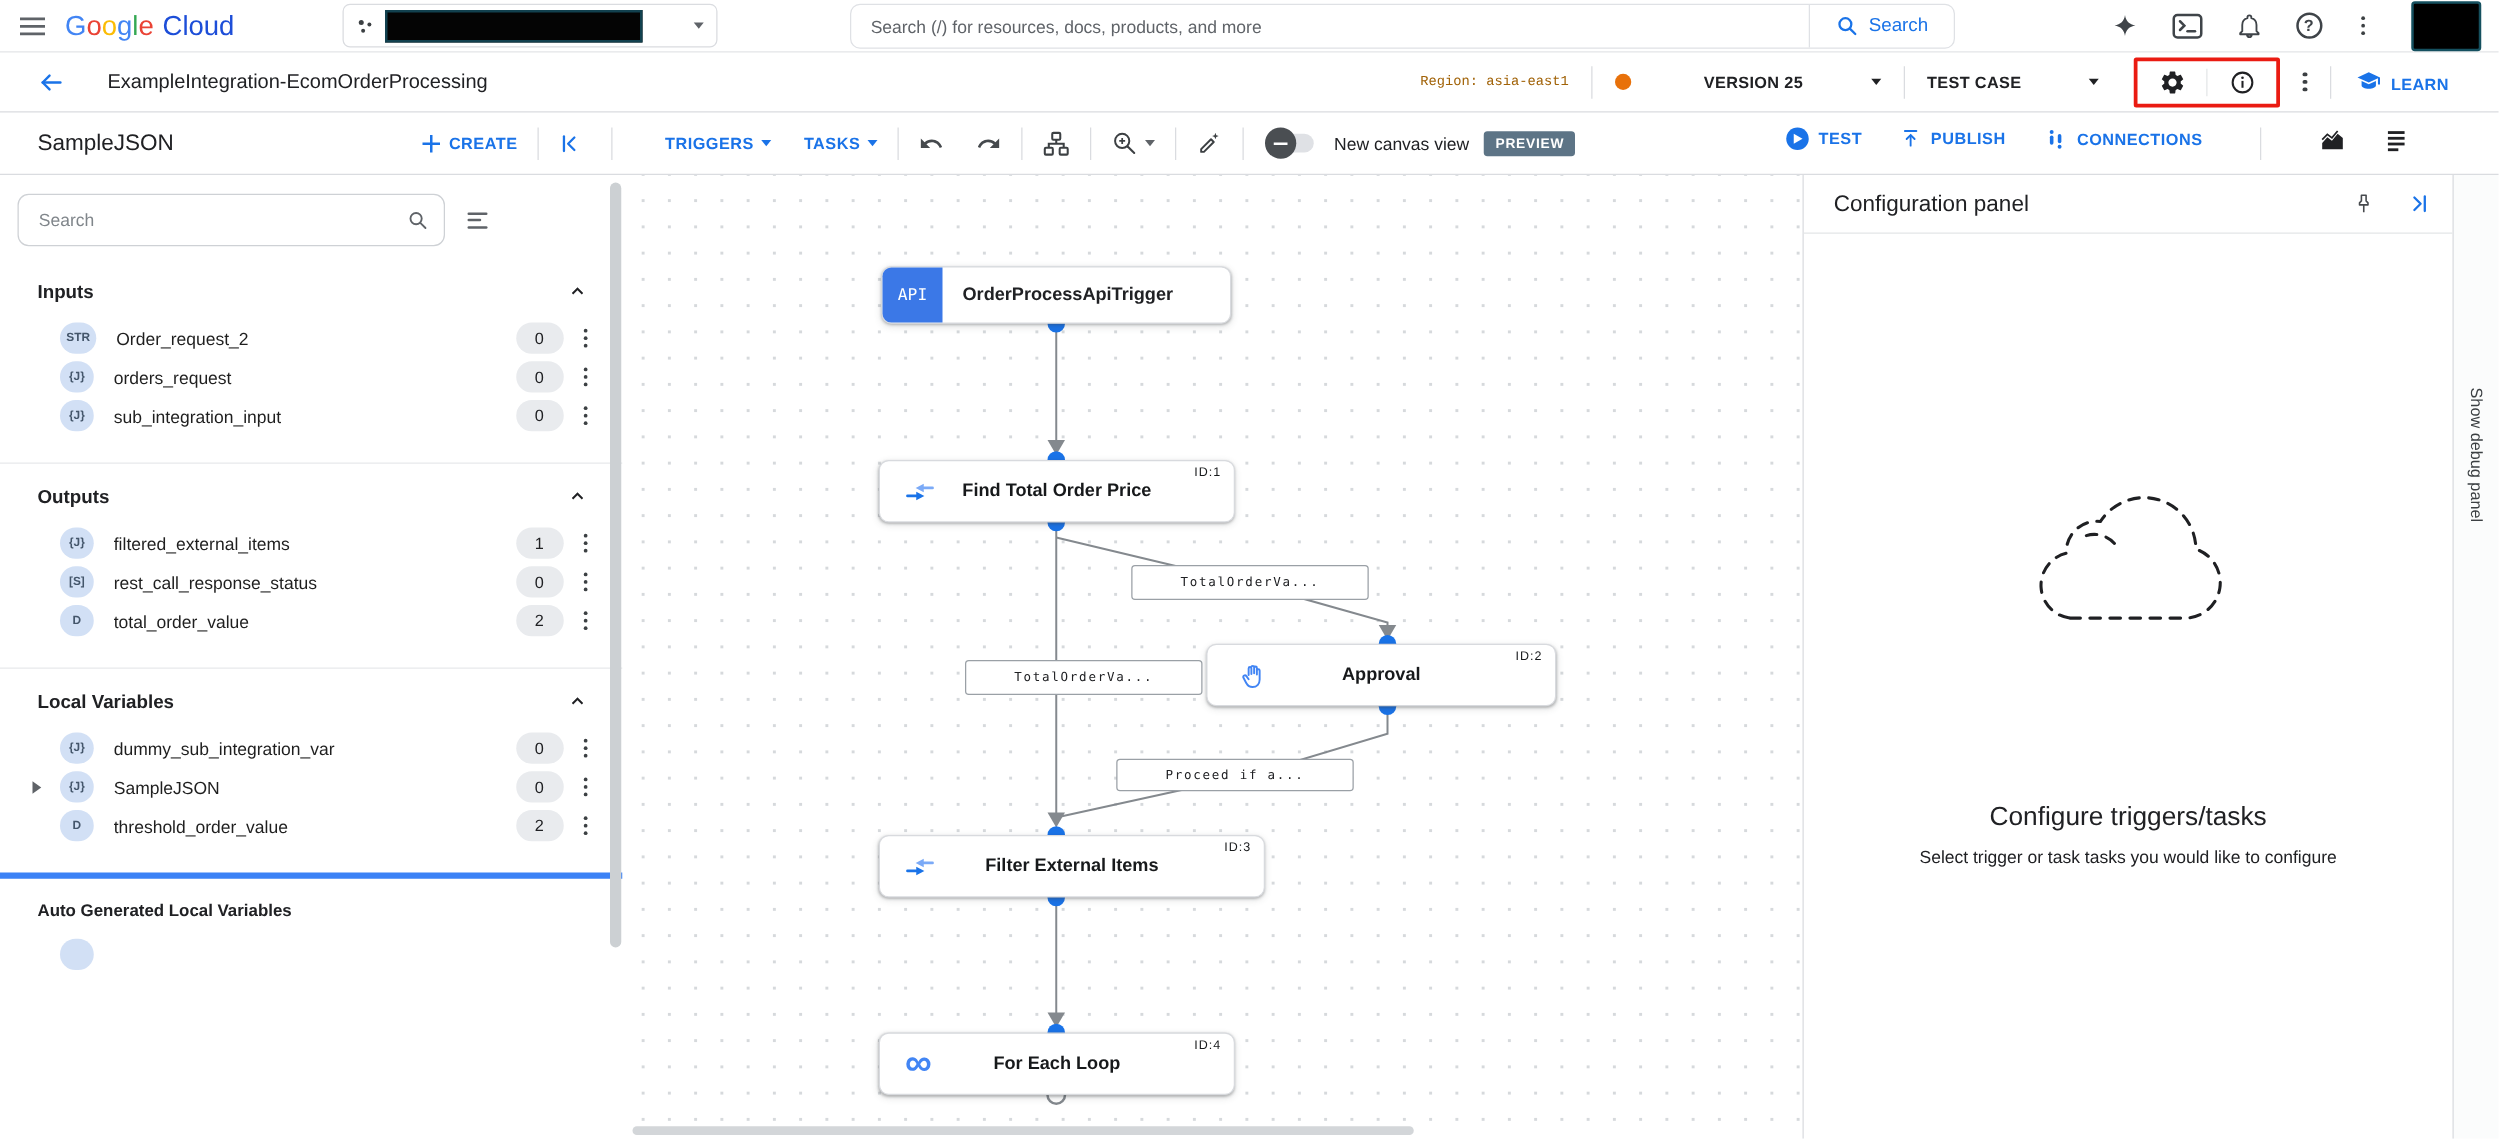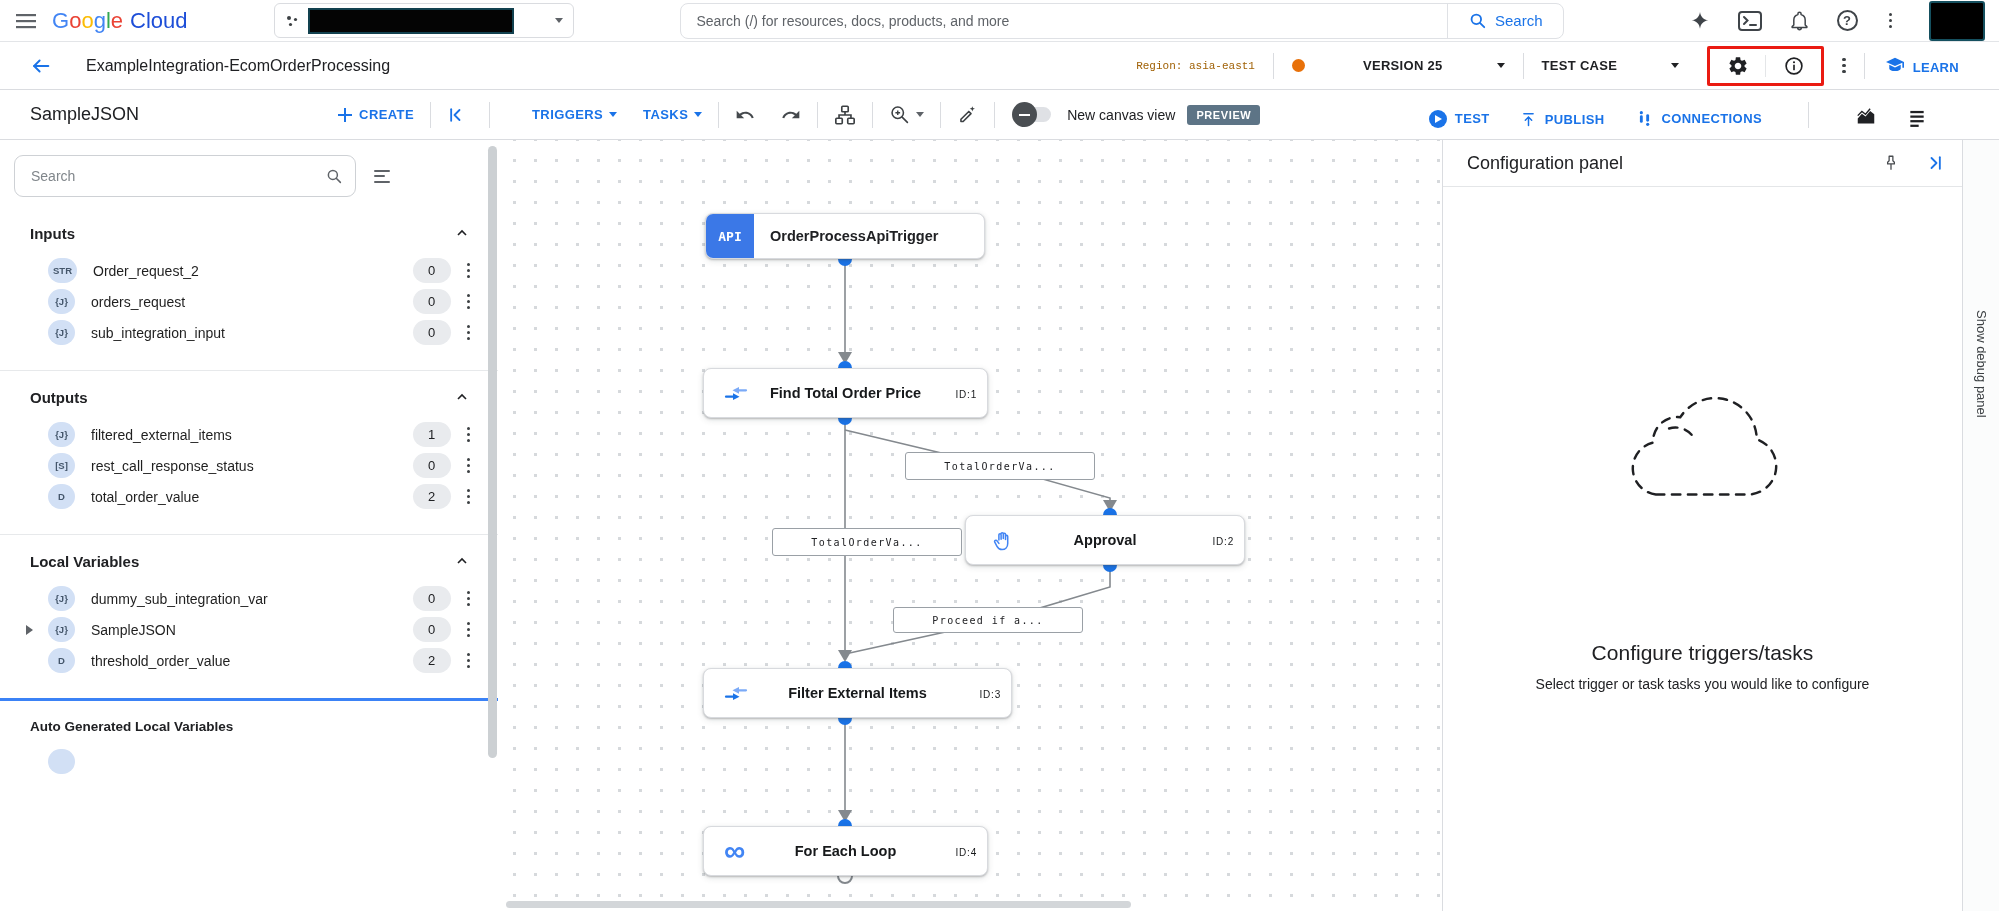--- a/index.html
+++ b/index.html
@@ -71,21 +71,21 @@
   .r3tools .vdiv { margin:0 16px; }
   .gap14 { width:26px; }
   .toggle { width:36px; height:15px; background:#dfe1e5; border-radius:8px; position:relative;
     margin:0 16px 0 4px; cursor:pointer; flex:0 0 auto; }
   .toggle .knob { position:absolute; left:-3px; top:-5px; width:25px; height:25px; border-radius:50%;
     background:#4a4e52; display:flex; align-items:center; justify-content:center; }
   .toggle .knob i { width:11px; height:2px; background:#fff; }
   .ncv { font-size:14px; color:#202124; margin-right:12px; white-space:nowrap; }
   .badge-preview { background:#5d7486; color:#fff; font-size:11px; font-weight:700; letter-spacing:.6px;
     padding:4px 9px; border-radius:3px; }
-  .r3right { margin-left:auto; display:flex; align-items:flex-end; gap:30px; padding-right:72px; }
+  .r3right { margin-left:auto; display:flex; align-items:flex-start; gap:30px; padding-right:72px; }
   .blue-act { display:flex; align-items:center; gap:8px; color:#1a73e8; font-size:13px;
     font-weight:600; letter-spacing:.4px; cursor:pointer; }
   .play { width:18px; height:18px; border-radius:50%; background:#1a73e8; display:flex;
     align-items:center; justify-content:center; }
   .play i { width:0; height:0; border-top:4.5px solid transparent; border-bottom:4.5px solid transparent;
     border-left:7px solid #fff; margin-left:2px; }
 
   
   .main { display:flex; height:771px; }
 
@@ -109,38 +109,38 @@
   .expander { width:22px; display:flex; justify-content:flex-start; }
   .expander i { width:0; height:0; border-top:5px solid transparent; border-bottom:5px solid transparent;
     border-left:7px solid #5f6368; }
   .expander.hide i { visibility:hidden; }
   .var-badge { min-width:27px; height:25px; padding:0 5px; border-radius:13px; background:#d2e0f5;
     color:#44566b; font-size:9.5px; font-weight:700; display:flex; align-items:center; justify-content:center; }
   .var-name { margin-left:16px; font-size:14px; color:#1f1f1f; }
   .count-pill { margin-left:auto; width:38px; height:25px; border-radius:13px; background:#e9ebee;
     color:#202124; font-size:13px; display:flex; align-items:center; justify-content:center; }
   .var-row .dots3 { margin-left:12px; }
-  .autogen-head { border-top:3px solid #3b82f6; font-size:13.5px; font-weight:700; padding:18px 30px 12px 30px; }
+  .autogen-head { border-top:5px solid #3b82f6; font-size:13.5px; font-weight:700; padding:18px 30px 12px 30px; }
   .partial-row { padding-left:48px; }
 
   
   .canvas { flex:1; position:relative; overflow:hidden;
     background-image: radial-gradient(circle, #d6d9dc 1.5px, rgba(0,0,0,0) 1.5px);
     background-size: 21px 21px; background-position: 6px 10px; }
   .edges { position:absolute; left:0; top:0; pointer-events:none; z-index:1; }
   .node { position:absolute; z-index:2; background:#fff; border:1px solid #d8dade; border-radius:8px;
     box-shadow:0 1px 2px rgba(60,64,67,.3), 0 2px 6px rgba(60,64,67,.15);
     display:flex; align-items:center; cursor:pointer; }
-  .node .idtag { position:absolute; top:20px; right:10px; font-size:10px; letter-spacing:.8px;
+  .node .idtag { position:absolute; top:4px; right:10px; font-size:10px; letter-spacing:.8px;
     color:#17191b; font-weight:500; }
   .node .node-label { width:100%; text-align:center; font-weight:700; font-size:14.5px; color:#17191b; }
   .node .nicon { position:absolute; left:20px; display:flex; align-items:center; }
   .api-block { width:48px; height:100%; background:#3b78e7; border-radius:7px 0 0 7px; display:flex;
     align-items:center; justify-content:center; color:#fff; font-family:"DejaVu Sans Mono", monospace;
-    font-size:13px; font-weight:700; flex:0 0 auto; }
+    font-size:13px; font-weight:400; flex:0 0 auto; }
   .trigger-label { font-weight:700; font-size:14.5px; margin-left:16px; }
   .inf { font-size:30px; font-weight:700; color:#4285f4; line-height:20px; }
   .edge-label { position:absolute; z-index:2; background:#fff; border:1px solid #9aa0a6; border-radius:3px;
     display:flex; align-items:center; justify-content:center; font-family:"DejaVu Sans Mono", monospace;
     font-size:10px; letter-spacing:1.4px; color:#202124; cursor:pointer; }
   .hsb { position:absolute; left:8px; bottom:3px; width:625px; height:7px; background:#d3d6d9; border-radius:4px; }
 
   
   .config { width:520px; flex:0 0 auto; border-left:1px solid #dadce0; }
   .cfg-head { height:47px; display:flex; align-items:center; border-bottom:1px solid #e4e6e8; padding:0 18px 0 24px; }

